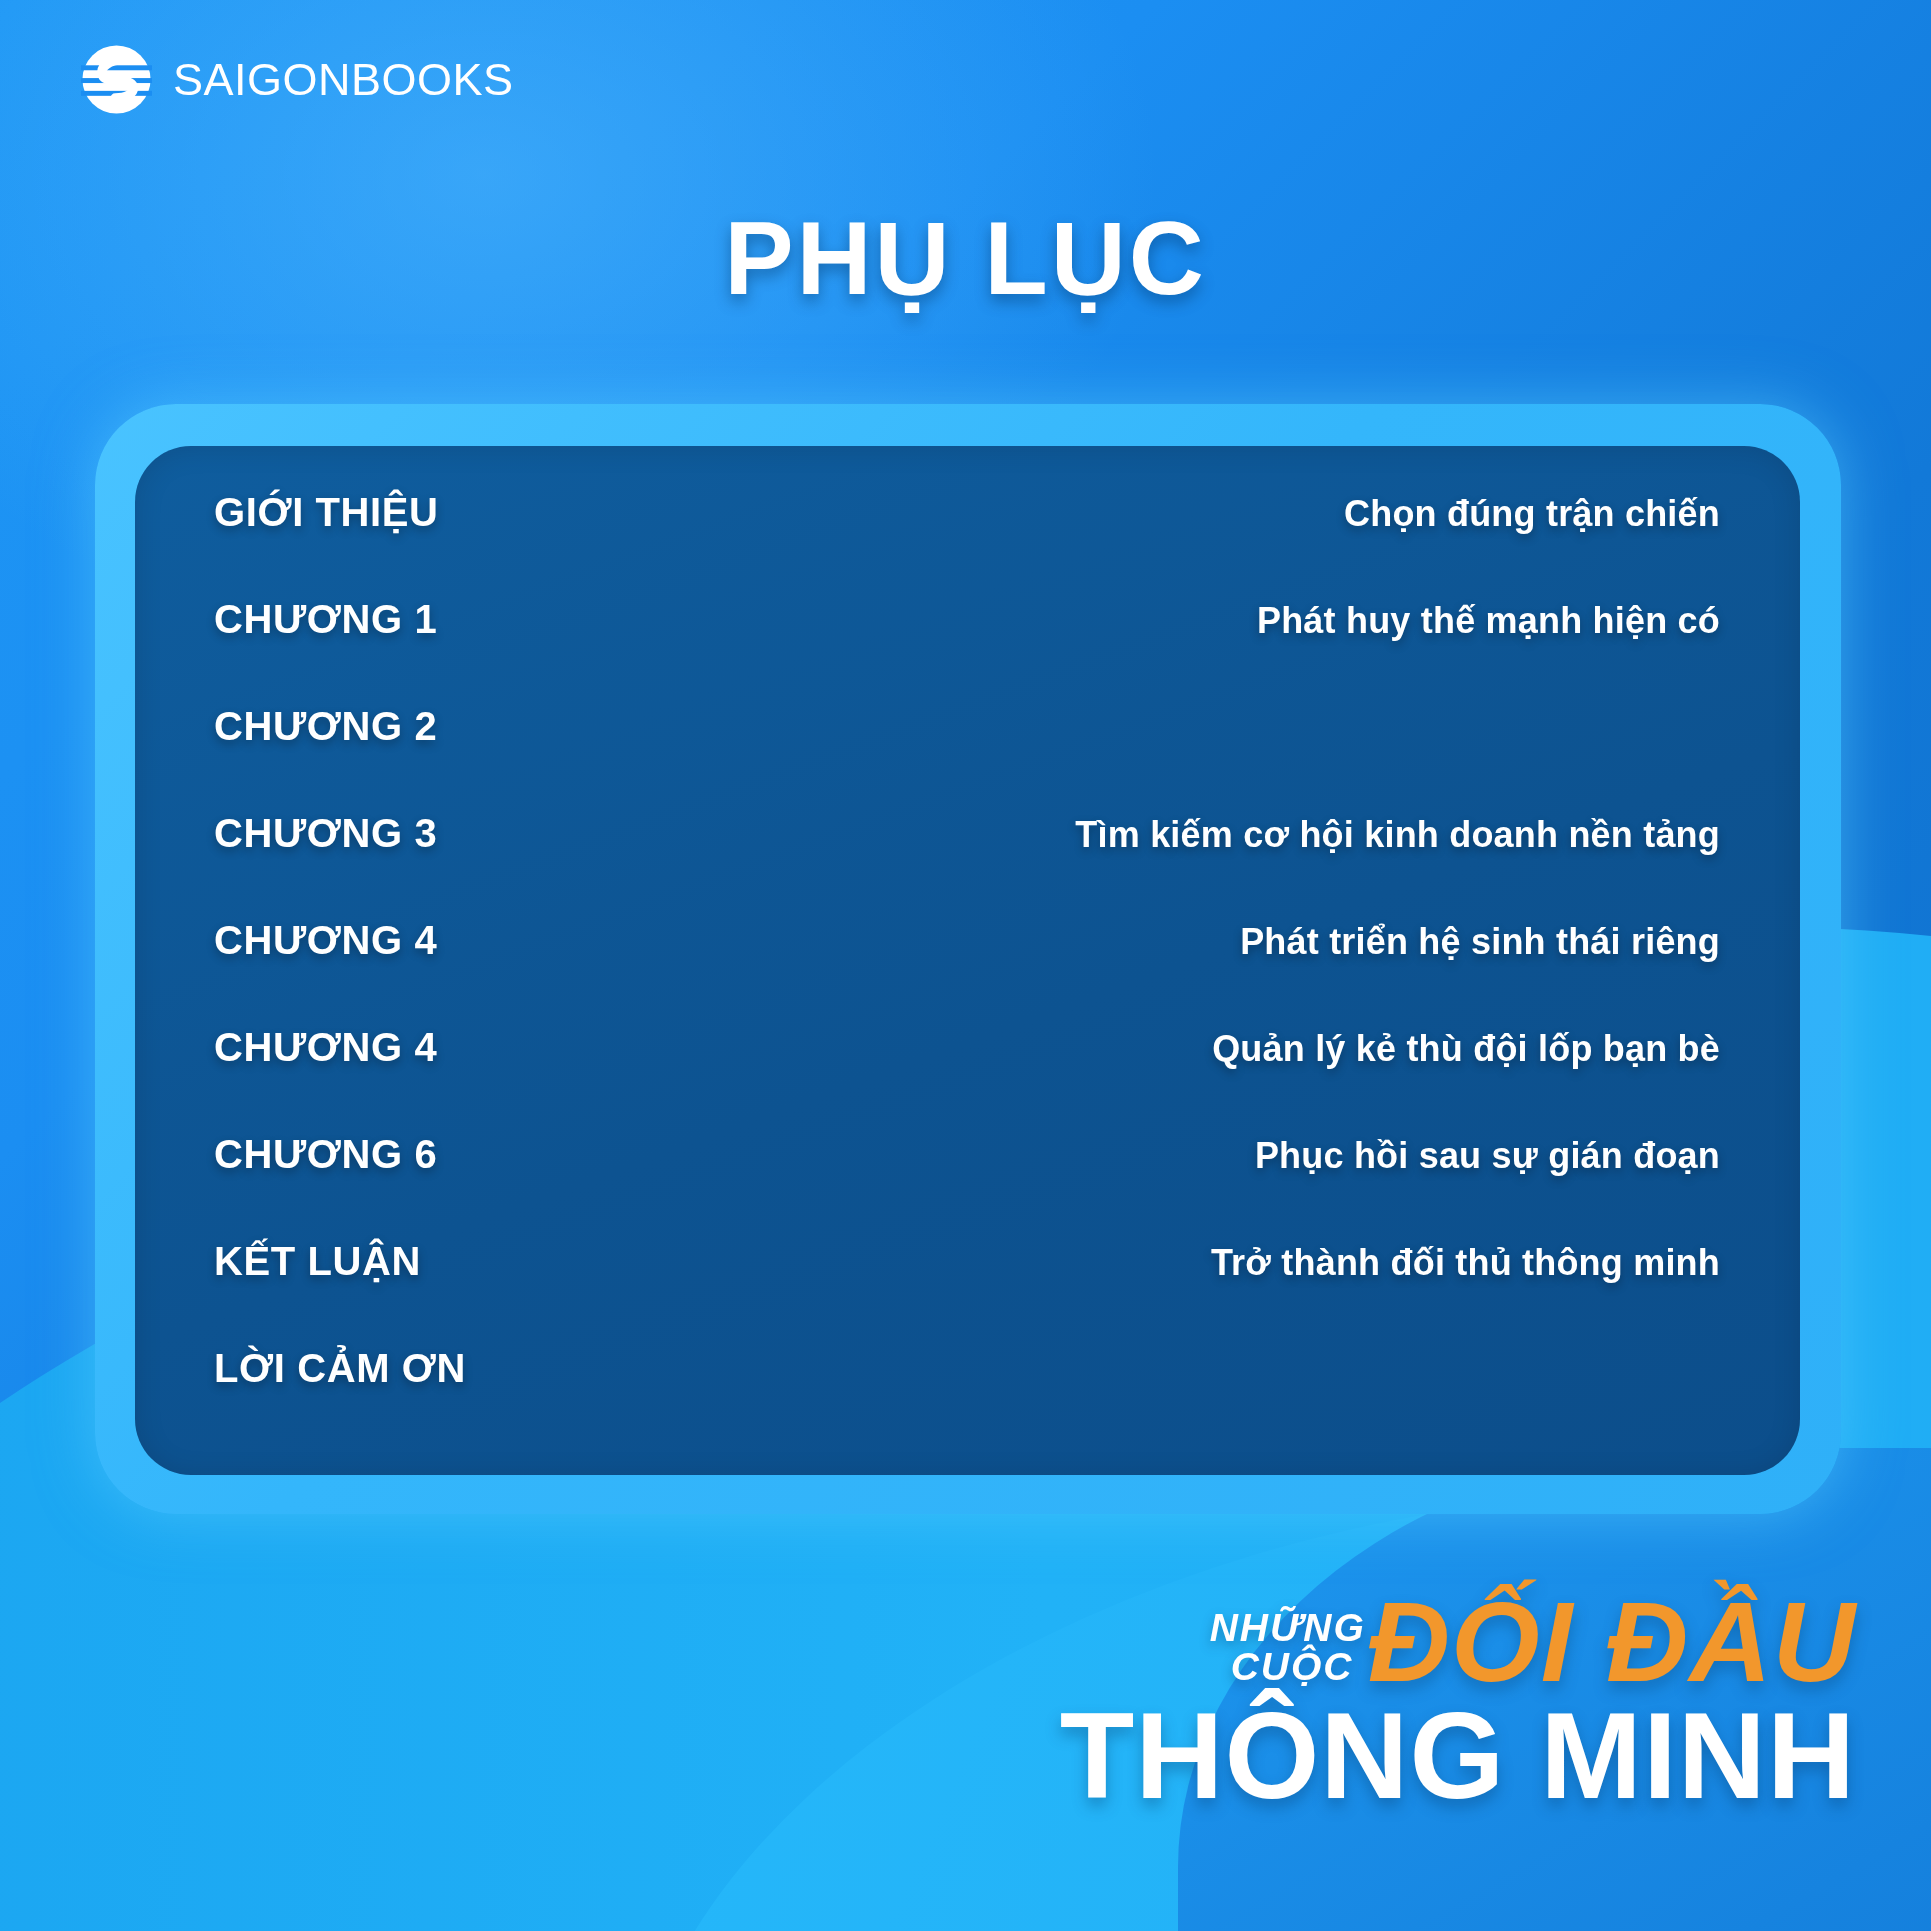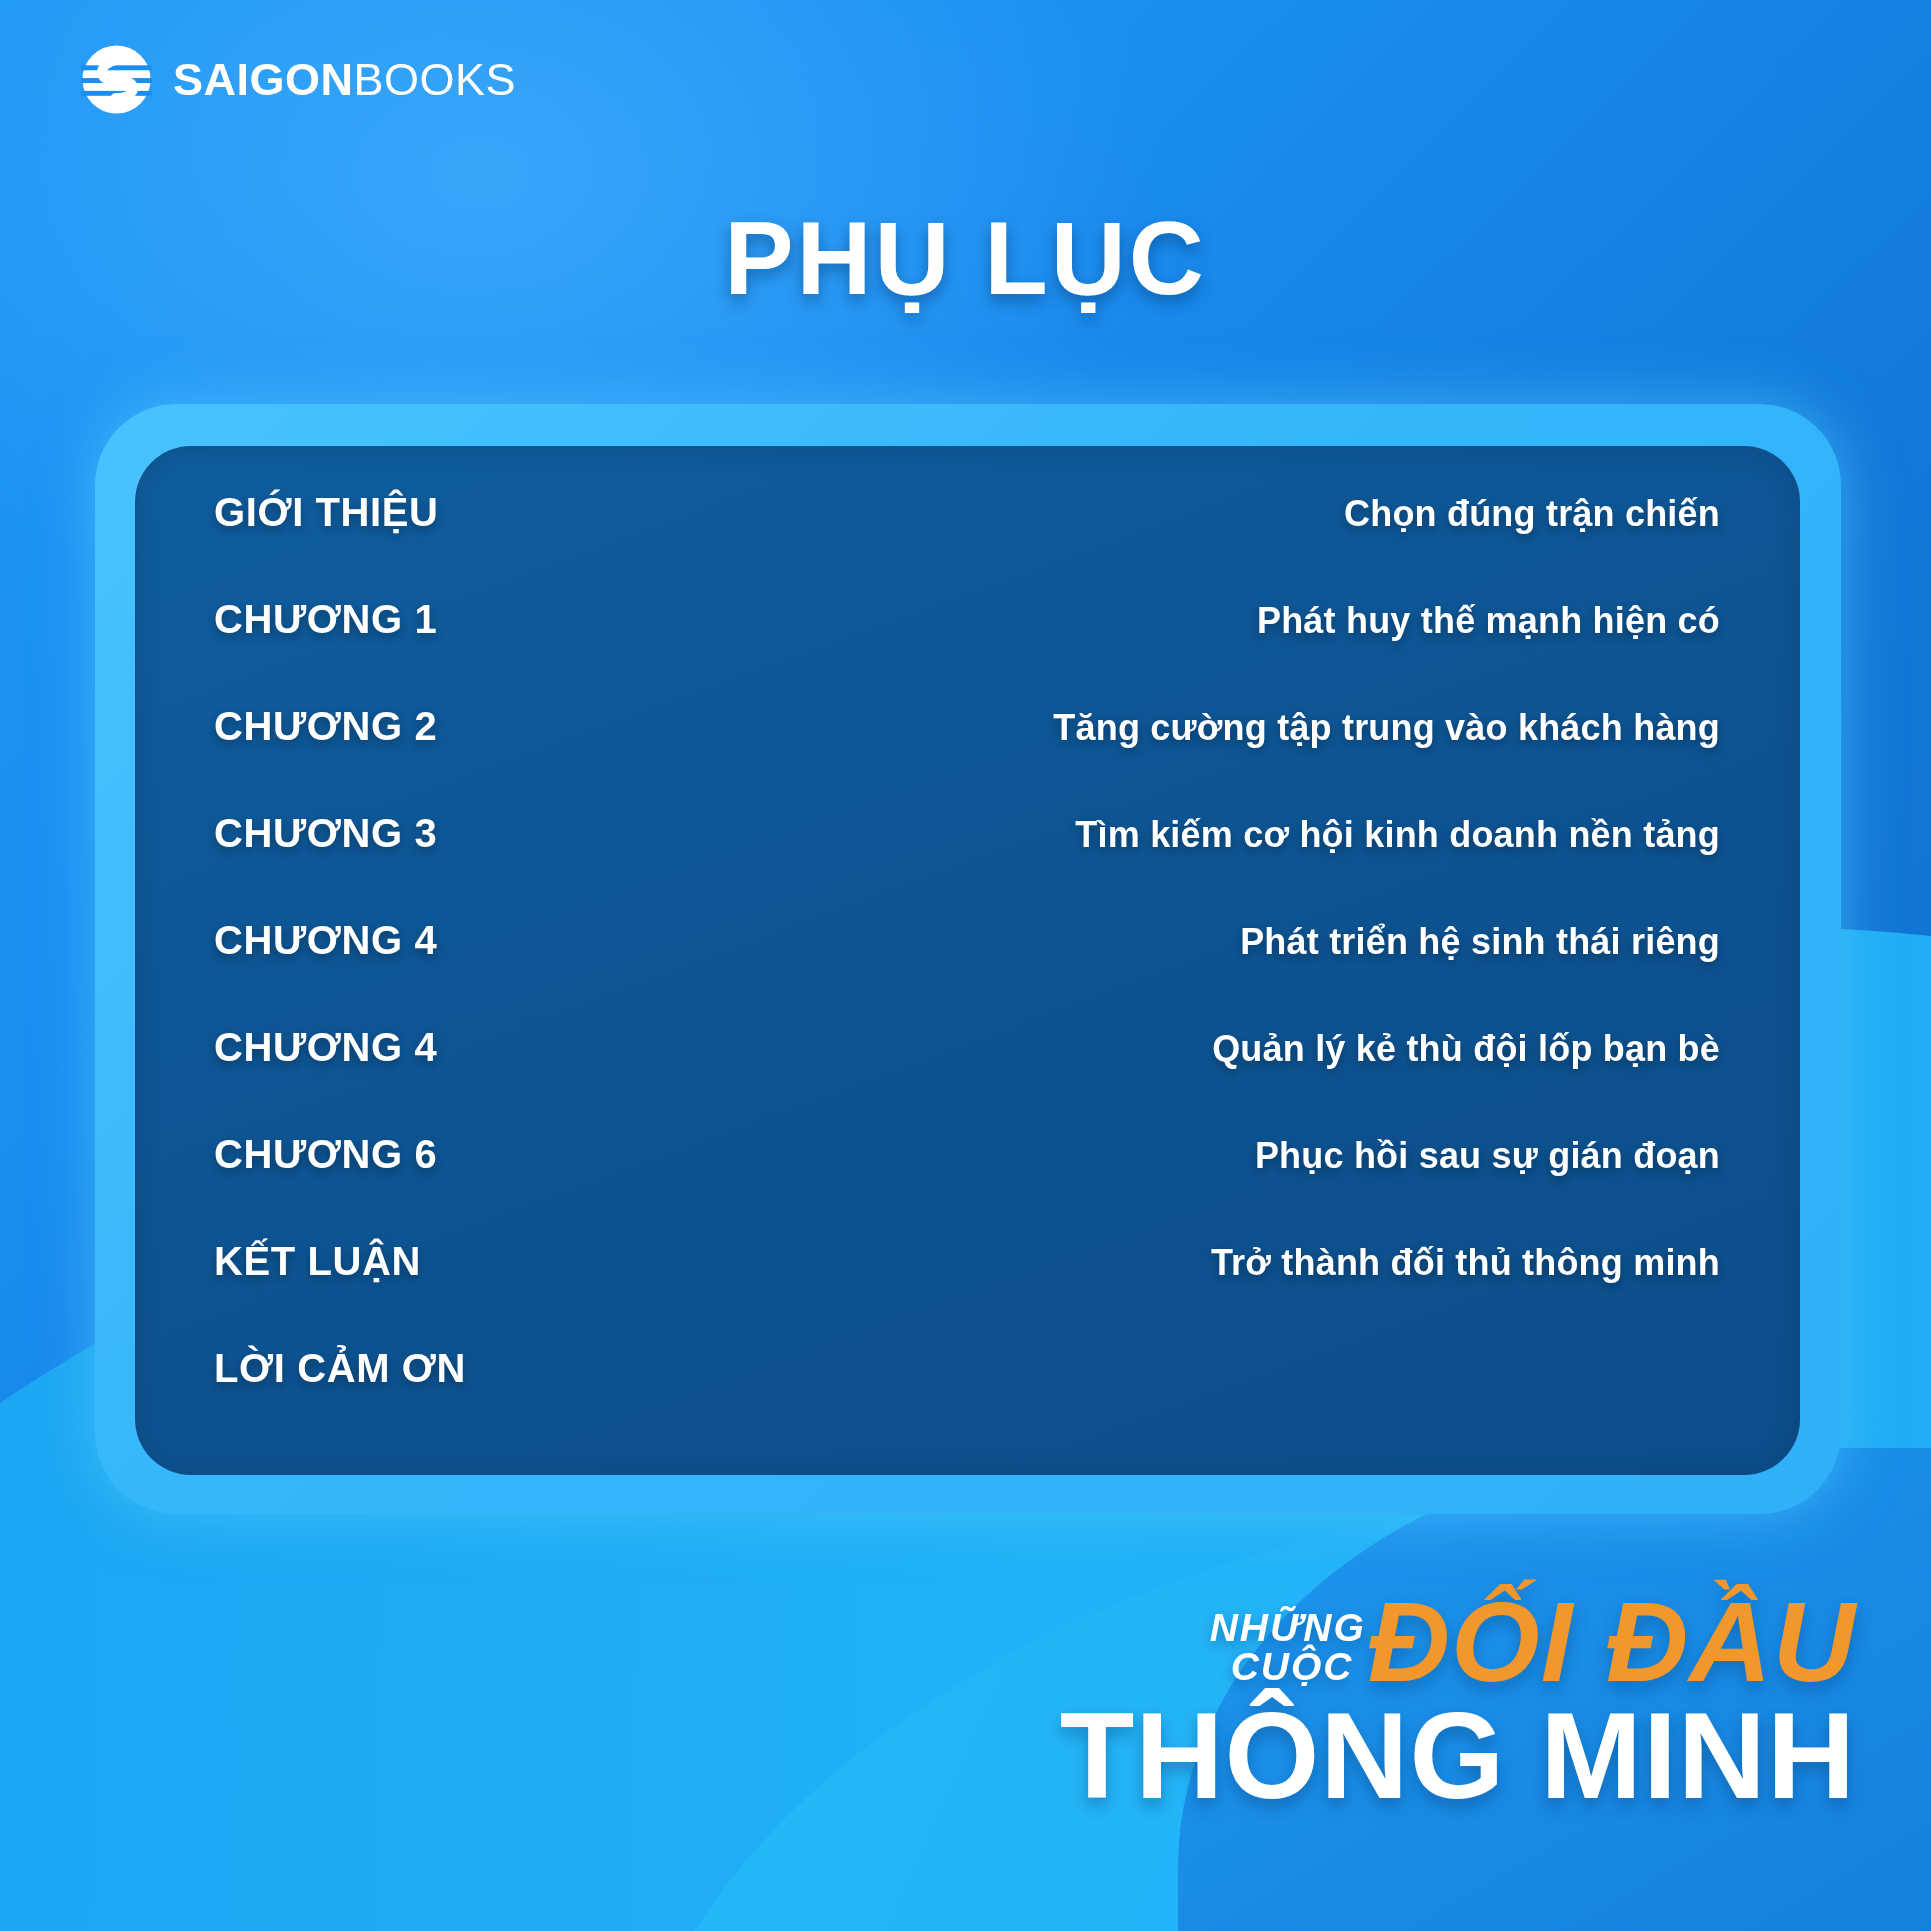--- a/index.html
+++ b/index.html
@@ -41,21 +41,21 @@
 
   
   .logo{
     position:absolute;left:81px;top:44px;display:flex;align-items:center;gap:21px;z-index:6;
   }
   .logo-mark{width:71px;height:71px;position:relative;flex:0 0 auto;}
   .logo-text{
     font-size:45px;letter-spacing:0.5px;line-height:1;color:#fff;white-space:nowrap;
     font-family:"Liberation Sans",sans-serif;
   }
-  .logo-text .b1{font-weight:bold;}
+  .logo-text .b1{font-weight:normal;}
   .logo-text .b2{font-weight:normal;}
 
   
   .title{
     position:absolute;top:199px;left:0;width:1931px;text-align:center;z-index:6;
     color:#fff;font-size:104px;font-weight:bold;letter-spacing:2.9px;
     text-shadow:0 6.8px 15.4px rgba(3,48,95,.45);
     font-family:Liberation Sans, sans-serif;
   }
 
@@ -170,21 +170,20 @@
 
       <div class="toc-row">
         <div class="toc-left">CHƯƠNG 1</div>
         <div class="toc-dots"></div>
         <div class="toc-right">Phát huy thế mạnh hiện có</div>
       </div>
 
       <div class="toc-row">
         <div class="toc-left">CHƯƠNG 2</div>
         <div class="toc-dots"></div>
-        <div class="toc-right">Tăng cường tập trung vào khách hàng</div>
       </div>
 
       <div class="toc-row">
         <div class="toc-left">CHƯƠNG 3</div>
         <div class="toc-dots"></div>
         <div class="toc-right">Tìm kiếm cơ hội kinh doanh nền tảng</div>
       </div>
 
       <div class="toc-row">
         <div class="toc-left">CHƯƠNG 4</div>

